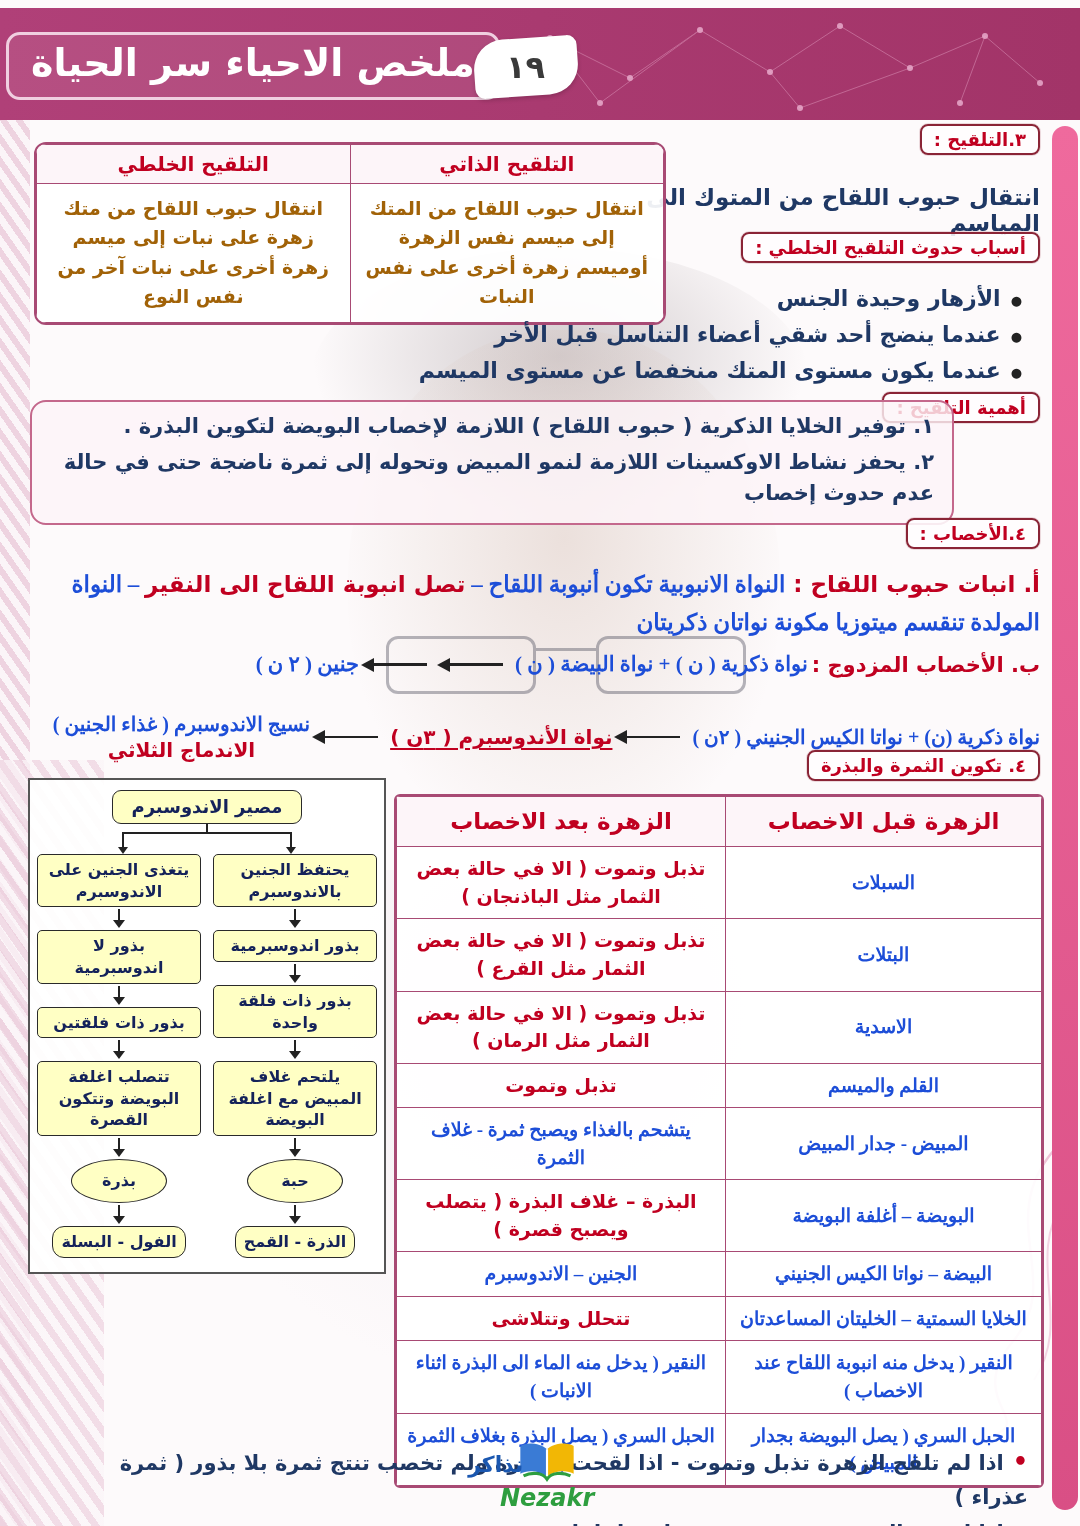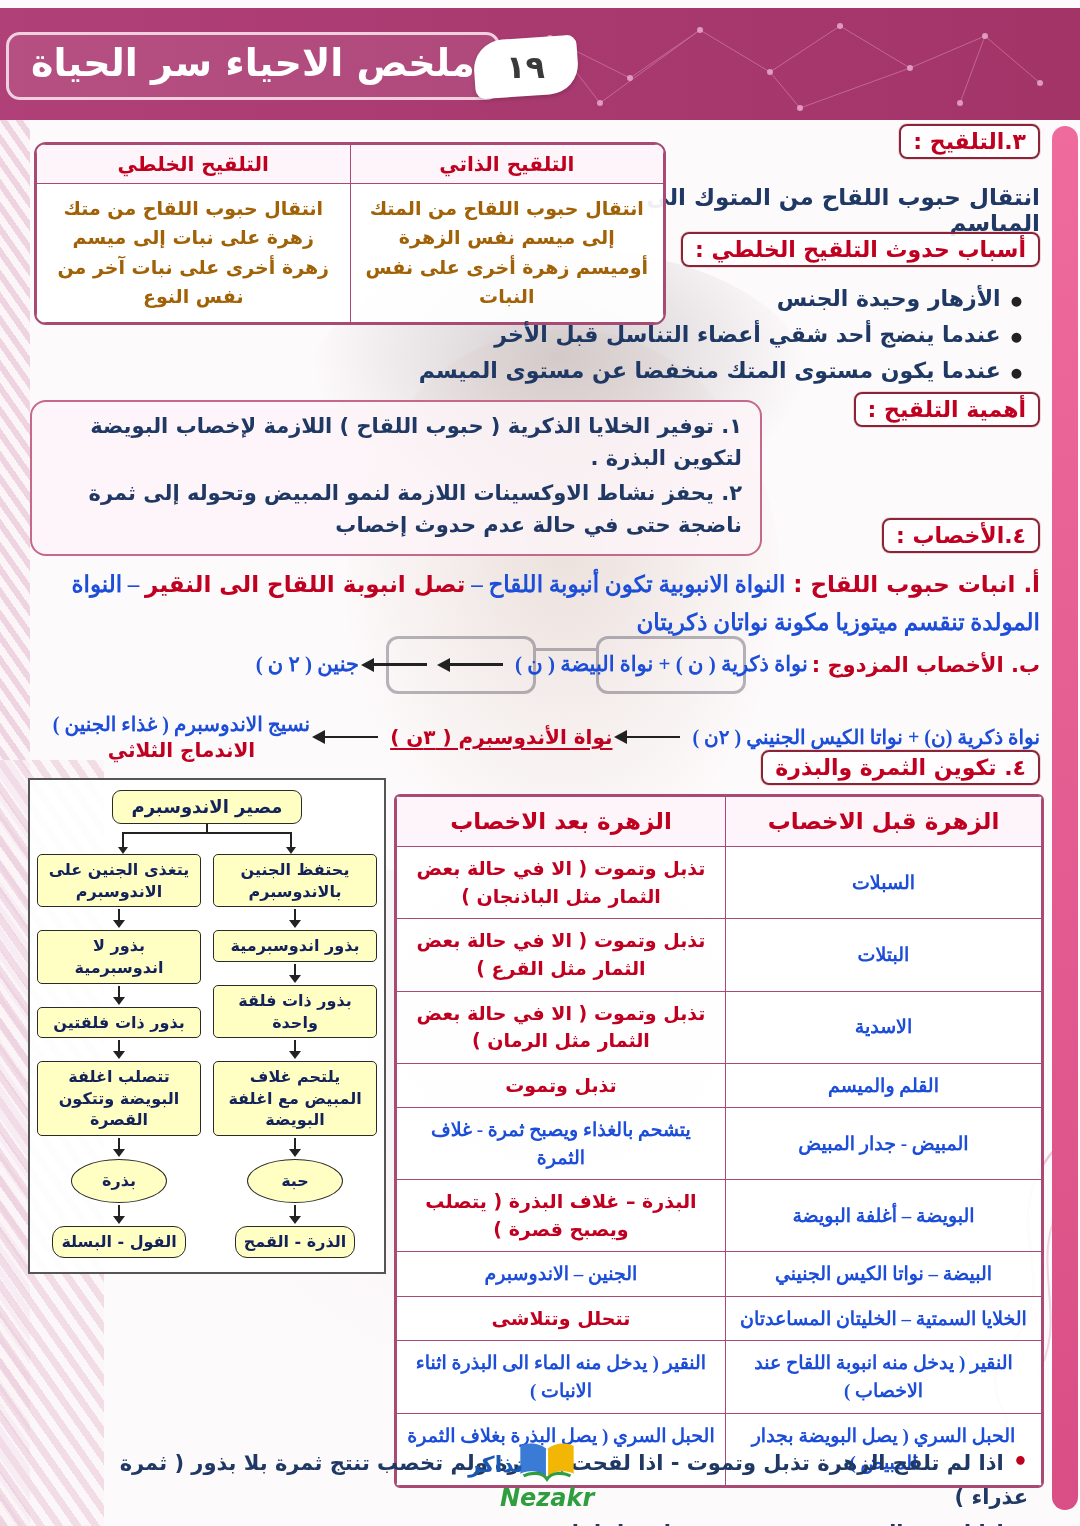--- a/index.html
+++ b/index.html
@@ -49,21 +49,21 @@
     box-shadow:0 2px 4px rgba(0,0,0,.18); }
   .page-num-blob span { color:#3a3a3a; font-size:32px; font-weight:bold; transform:rotate(4deg); }
 
   
   .red  { color:#c00020; }
   .navy { color:#1d4ed8;font-family:Liberation Serif, serif; }
   .u { text-decoration:underline; text-underline-offset:4px; }
 
   .sec-title { position:absolute; z-index:2; direction:rtl;
     border:2px solid #8a2436; border-radius:8px; padding:3px 12px;
-    color:#c00020; font-weight:bold; font-size:22px;
+    color:#c00020; font-weight:bold; font-size:18px;
     background:rgba(255,253,254,.88); box-shadow:0 0 0 1px rgba(138,36,54,.15); }
   .s3 { top:124px; right:40px; }
   .reasons-t { top:232px; right:40px; }
   .imp-t { top:392px; right:40px;border-radius:8px; }
   .s4 { top:518px; right:40px; }
   .s5 { top:750px; right:40px; }
 
   .s3-def { position:absolute; top:184px; right:40px; max-width:470px; z-index:2;
     direction:rtl; text-align:right; color:#1f3864; font-weight:bold; font-size:23px; }
 
@@ -76,21 +76,21 @@
   .poll td { color:#a16207; font-size:19px; font-weight:bold; padding:10px 12px; line-height:1.55; width:50%; }
 
   
   .reasons { position:absolute; top:286px; right:58px; width:620px; z-index:2; margin:0; padding:0;
     direction:rtl; text-align:right; list-style:none;
     color:#1f3864; font-weight:bold; font-size:22px; }
   .reasons li { margin-bottom:11px; }
   .reasons li::before { content:"●"; color:#222; font-size:13px; margin-left:10px; vertical-align:middle; }
 
   
-  .imp-box { position:absolute; top:400px; left:30px; width:732px; z-index:2;
+  .imp-box { position:absolute; top:400px; left:30px; width:924px; z-index:2;
     border:2px solid #c4688c; border-radius:16px; background:rgba(252,244,248,.82);
     padding:9px 18px; direction:rtl; text-align:right;
     color:#1f3864; font-weight:bold; font-size:21px; line-height:1.5; }
   .imp-box div { margin-bottom:4px; }
 
   
   .germ { position:absolute; top:566px; right:40px; width:985px; z-index:2;
     direction:rtl; text-align:right; font-size:23px; font-weight:bold; line-height:1.65; }
   .chain { position:absolute; right:40px; width:1005px; z-index:2; direction:rtl;
     display:flex; align-items:center; flex-wrap:nowrap; gap:4px;

